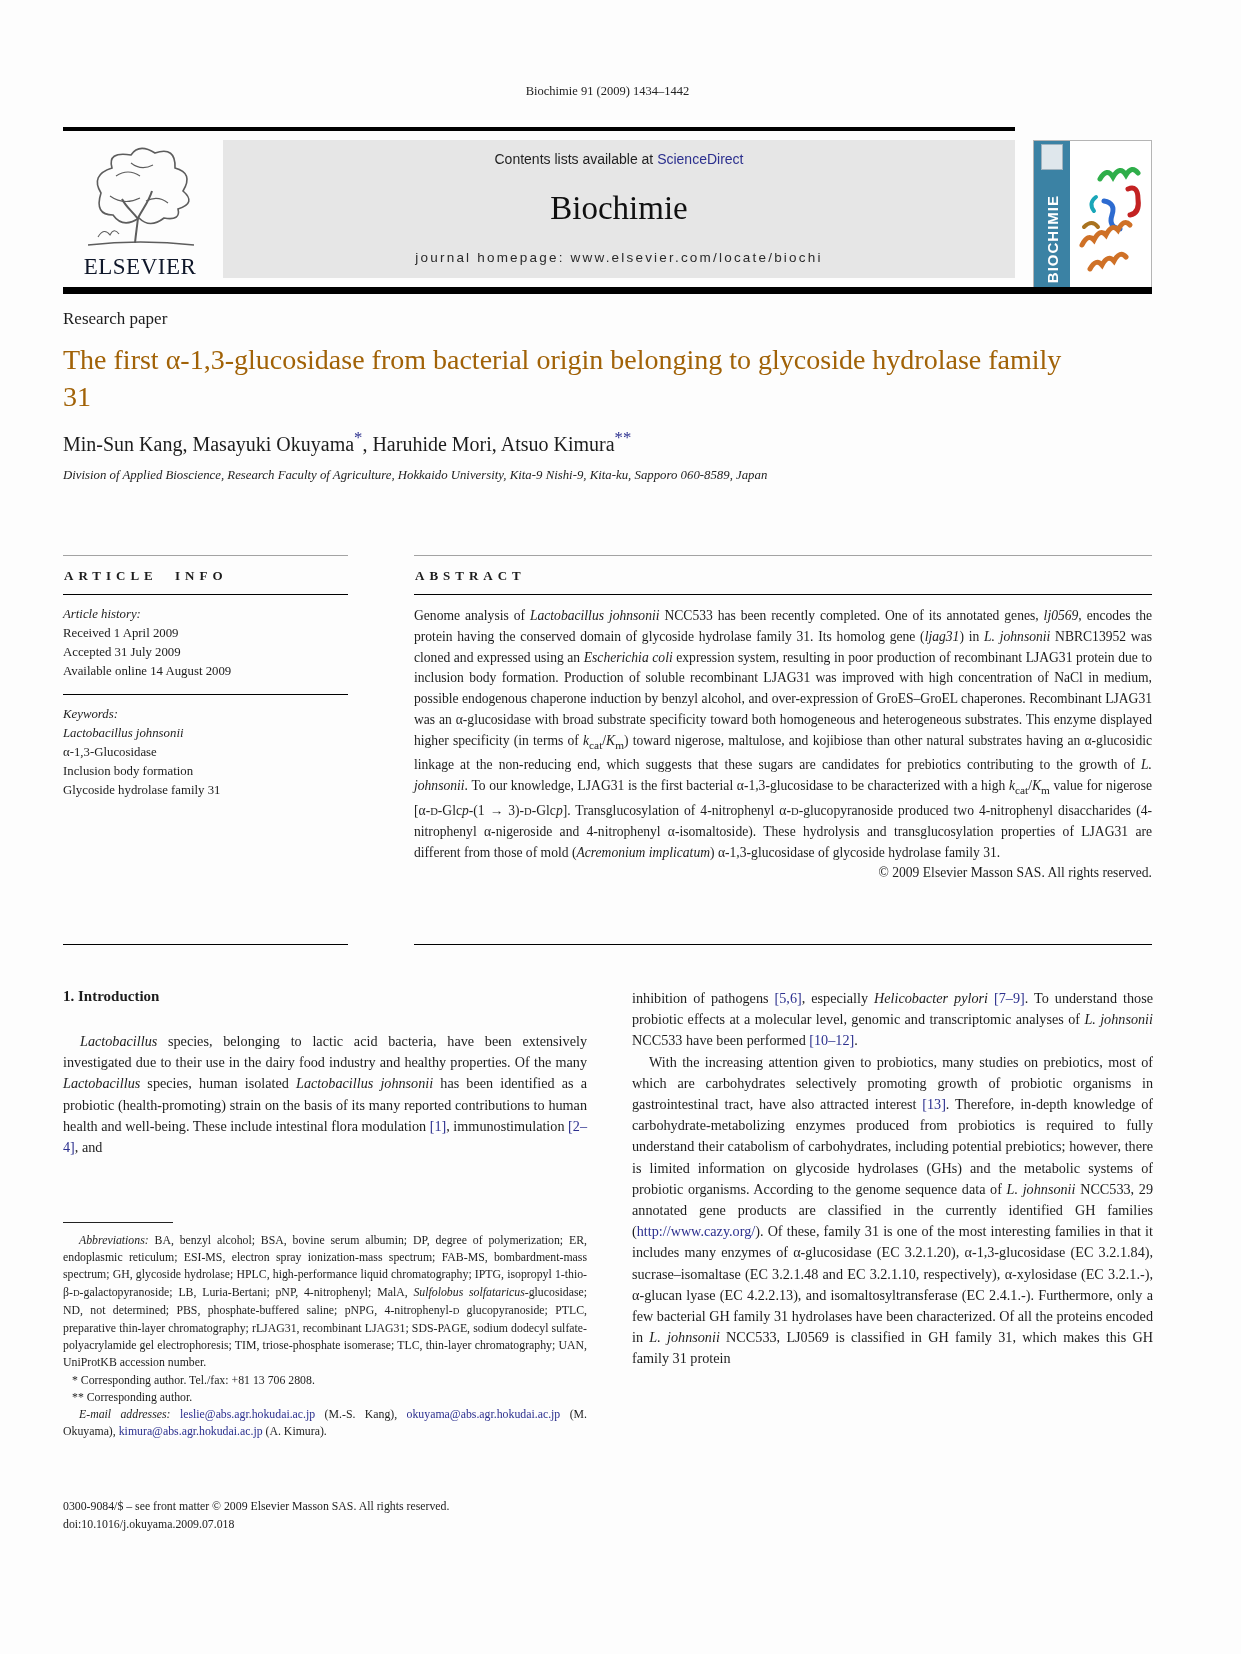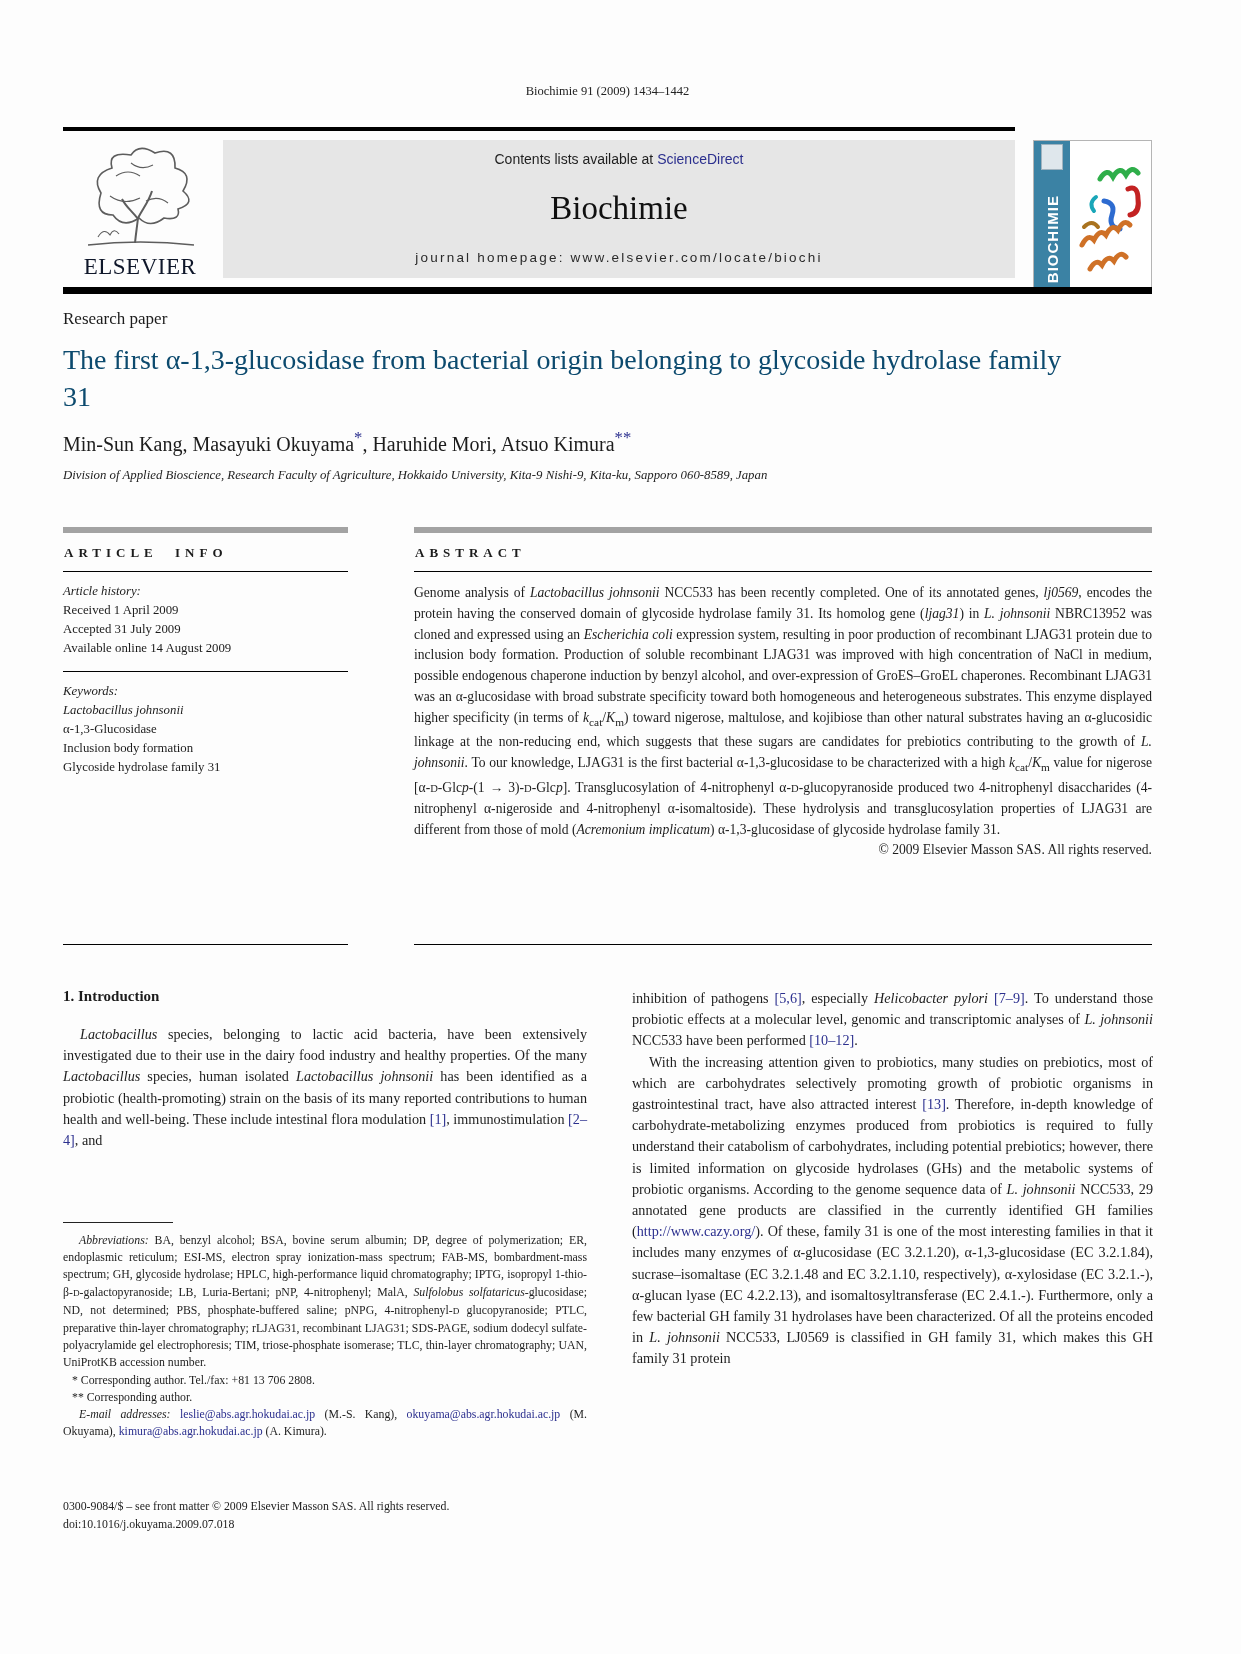--- a/index.html
+++ b/index.html
@@ -23,44 +23,44 @@
          box-sizing:border-box;display:flex;}
   .cover-spine{width:36px;background:#3b82a4;position:relative;display:flex;align-items:flex-end;justify-content:center;}
   .cover-spine-title{writing-mode:vertical-rl;transform:rotate(180deg);color:#fff;
          font-family:"Liberation Sans",sans-serif;font-weight:bold;font-size:15px;letter-spacing:1px;padding:4px 0 2px;}
   .cover-minilogo{position:absolute;top:3px;left:50%;transform:translateX(-50%);width:20px;height:24px;
          background:#dfe7ec;border:1px solid #9fb3bf;}
   .cover-art{flex:1;background:#fff;}
   .rule-mid{left:63px;top:287px;width:1089px;height:7px;background:#000;}
   
   .research-paper{left:63px;top:309px;font-size:17px;}
-  .title{left:63px;top:341px;width:1010px;font-size:28px;line-height:37px;color:#0c4a6e;}
+  .title{left:63px;top:341px;width:1010px;font-size:28px;line-height:37px;color:#a16207;}
   .authors{left:63px;top:428px;width:1000px;font-size:20px;}
   .mk{color:#2b2f8e;}
   .affiliation{left:63px;top:468px;width:1000px;font-size:12.8px;font-style:italic;color:#222;}
   
-  .info-col{border-top:6px solid #a3a3a3;box-sizing:border-box;}
+  .info-col{border-top:1px solid #a3a3a3;box-sizing:border-box;margin-top:28px;}
   .info-left{left:63px;top:527px;width:285px;}
   .info-right{left:414px;top:527px;width:738px;}
   .info-heading{font-weight:bold;font-size:13px;letter-spacing:5px;word-spacing:9px;margin:12px 0 10px 1px;}
   .hline{border-top:1px solid #000;height:0;}
   .ital{font-style:italic;}
   .hist-label,.kw-label{font-style:italic;font-size:12.8px;margin-top:10px;line-height:19px;}
   .hist-line,.kw-line{font-size:12.8px;line-height:19px;}
   .kw-sep{margin-top:13px;}
   .abstract-body{font-size:13.6px;line-height:20.8px;text-align:justify;margin-top:11px;}
   .abstract-copy{font-size:13.6px;text-align:right;margin-top:1px;}
   .rule-bottom-left{left:63px;top:944px;width:285px;height:1px;background:#000;}
   .rule-bottom-right{left:414px;top:944px;width:738px;height:1px;background:#000;}
   
   .col-left{left:63px;top:988px;width:524px;}
   .col-right{left:632px;top:988px;width:521px;}
   .sec-heading{font-weight:bold;font-size:15px;margin:0;}
   .bodyp{font-size:14.2px;line-height:21.2px;text-align:justify;margin:0;}
-  .p-first{margin-top:19px;}
+  .p-first{margin-top:26px;}
   .p-indent{text-indent:17px;}
   .sc{font-size:.78em;}
   
   .footnote{left:63px;top:1222px;width:524px;}
   .fn-divider{width:110px;border-top:1px solid #222;margin-bottom:9px;}
   .fnp{font-size:11.8px;line-height:17.2px;text-align:justify;margin:0;color:#1d1d1d;}
   .fn-abbr{text-indent:16px;}
   .fn-corr{text-indent:9px;}
   .fn-mail{text-indent:16px;}
   .imprint{left:63px;top:1498px;width:540px;}

